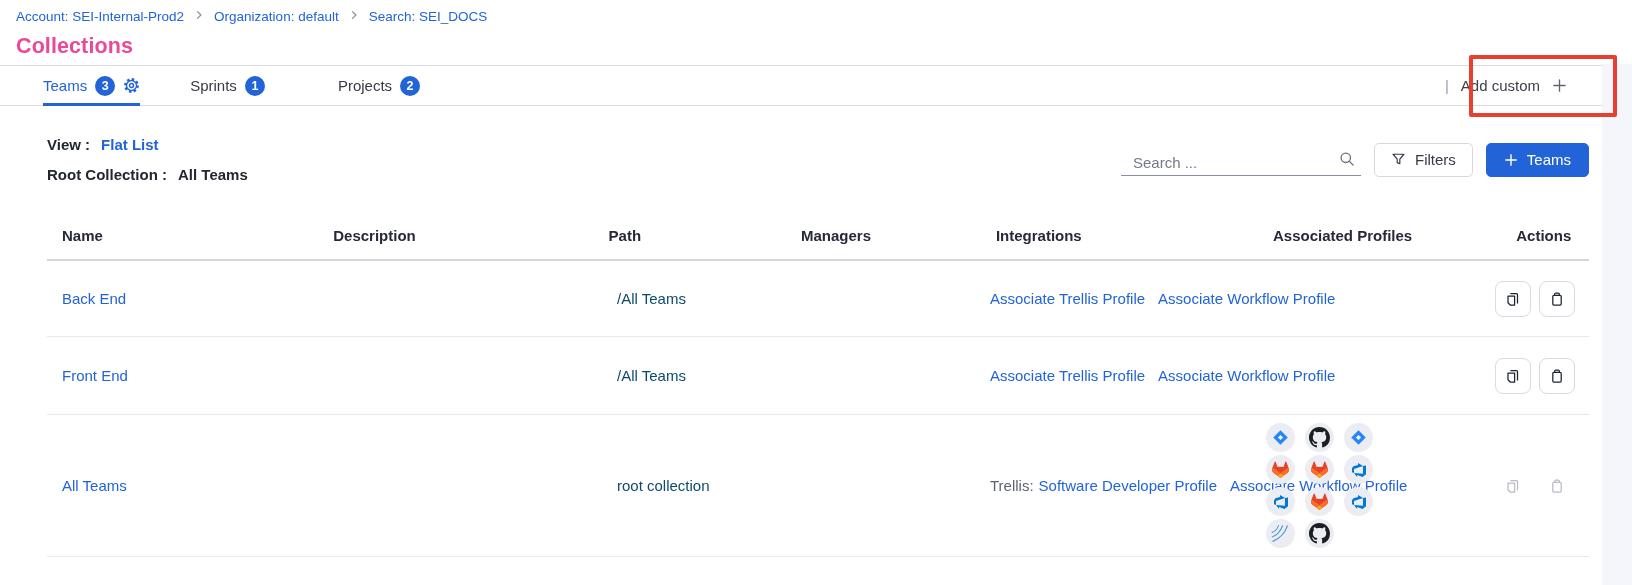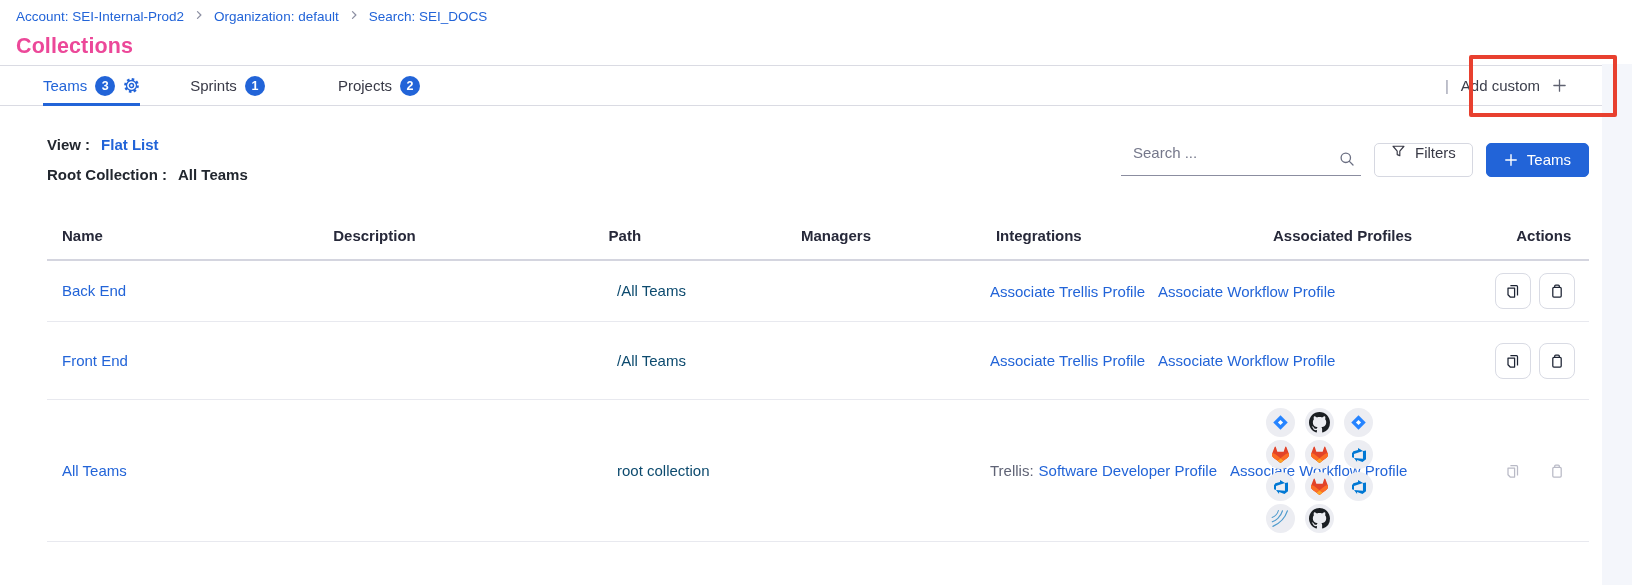--- a/index.html
+++ b/index.html
@@ -48,46 +48,46 @@
   }
 
   
   .controls { display:flex; justify-content:space-between; align-items:center; margin:28px 43px 0 47px;gap:28px; }
   .ctrl-left { display:flex; flex-direction:column; gap:9px; }
   .ctrl-line { display:flex; align-items:center; gap:11px; font-size:15px; height:21px; }
   .ctrl-lbl { font-weight:700; color:#22272f; }
   .ctrl-link { color:#2264d8; font-weight:700; text-decoration:none; cursor:pointer; }
   .ctrl-val { font-weight:700; color:#22272f; }
   .ctrl-right { display:flex; align-items:center; gap:13px; }
-  .searchbox { position:relative; width:240px; height:32px; border-bottom:1px solid #8b8da0; display:flex; align-items:flex-start; }
+  .searchbox { position:relative; width:240px; height:32px; border-bottom:1px solid #8b8da0; display:flex; align-items:flex-end; }
   .searchbox input {
     border:none; outline:none; background:transparent; width:205px; padding:0 0 4px 12px;
     font-size:15px; color:#22272f; font-family:"Liberation Sans", sans-serif;
   }
   .searchbox input::placeholder { color:#75788b; }
   .search-ic { position:absolute; right:6px; top:7px; width:16px; height:16px; }
   .btn-filters {
     height:34px; padding:0 16px; background:#fff; border:1px solid #d6d8e1; border-radius:5px;
-    display:flex; gap:9px; font-size:15px; color:#383946; cursor:pointer;
+    display:flex; align-items:center; gap:9px; font-size:15px; color:#383946; cursor:pointer;
     font-family:"Liberation Sans", sans-serif;
   }
   .btn-filters .funnel { display:inline-flex; width:15px; height:15px; color:#383946; }
   .btn-teams {
     height:34px; padding:0 17px; background:#2264d8; border:1px solid #2264d8; border-radius:5px;
     display:flex; align-items:center; gap:9px; font-size:15px; color:#ffffff; cursor:pointer;
     font-family:"Liberation Sans", sans-serif;
   }
   .btn-teams .plus { display:inline-flex; width:14px; height:14px; color:#fff; }
 
   
   .table { margin:26px 43px 0 47px; width:1542px; }
   .thead { display:flex; height:50px; align-items:center; border-bottom:2px solid #d4d5df;gap:43px; }
   .th { font-size:15px; font-weight:700; color:#27293a; }
   .trow { display:flex; align-items:center; border-bottom:1px solid #e8e9ef; }
-  .row-1 { height:61px; } .row-2 { height:78px; } .row-3 { height:142px; }
+  .row-1 { height:76px; } .row-2 { height:78px; } .row-3 { height:142px; }
   .col-name { width:290px; padding-left:15px; }
   .col-desc { width:280px; }
   .col-path { width:180px; }
   .col-mgr  { width:183px; }
   .col-prof { width:230px; padding-left:10px; }
   .col-int  { width:270px; padding-left:56px; }
   .col-act  { width:109px; display:flex; justify-content:center; }
   .name-link { font-size:15px; color:#2264d8; text-decoration:none; cursor:pointer; }
   .path-val { font-size:15px; color:#0c4a6e; }
   .prof-stack { display:flex; flex-direction:row; gap:13px; }

